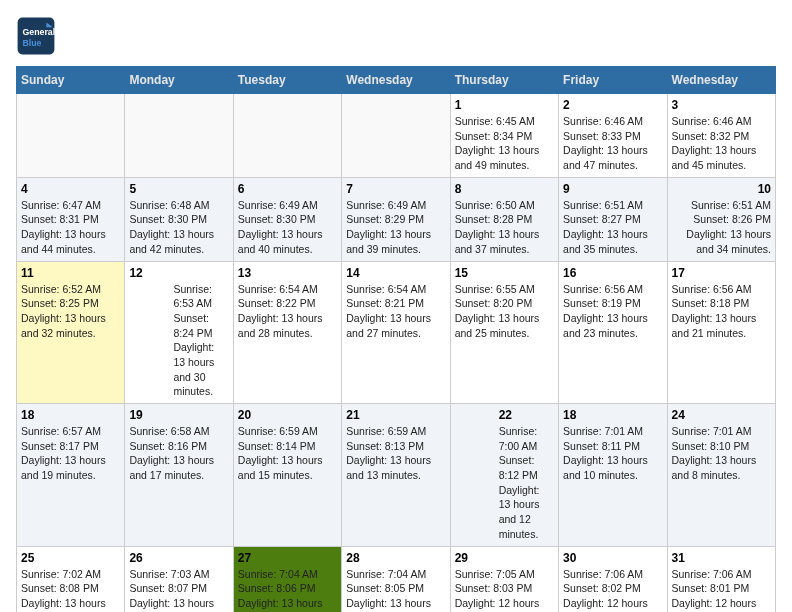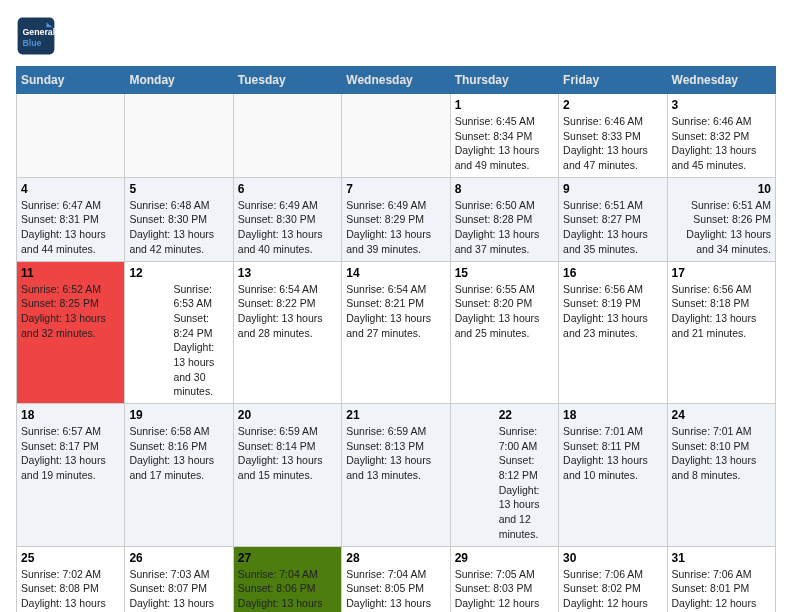--- a/index.html
+++ b/index.html
@@ -202,21 +202,21 @@
         </td>
         <td style="background: rgb(240, 244, 248); text-align: right;">
           <span class="day-num">10</span>
           <div class="day-info" style="white-space: pre-line;">Sunrise: 6:51 AM
 Sunset: 8:26 PM
 Daylight: 13 hours
 and 34 minutes.</div>
         </td>
       </tr>
       <tr>
-        <td style="background: #ef4444; margin-left: 8px;">
+        <td style="background: #fef9c3; margin-left: 8px;">
           <span class="day-num">11</span>
           <div class="day-info" style="white-space: pre-line;">Sunrise: 6:52 AM
 Sunset: 8:25 PM
 Daylight: 13 hours
 and 32 minutes.</div>
         </td>
         <td style="background: rgb(255, 255, 255);">
           <span class="day-num">12</span>
           <div class="day-info" style="white-space: pre-line; margin-left: 44px;">Sunrise: 6:53 AM
 Sunset: 8:24 PM

